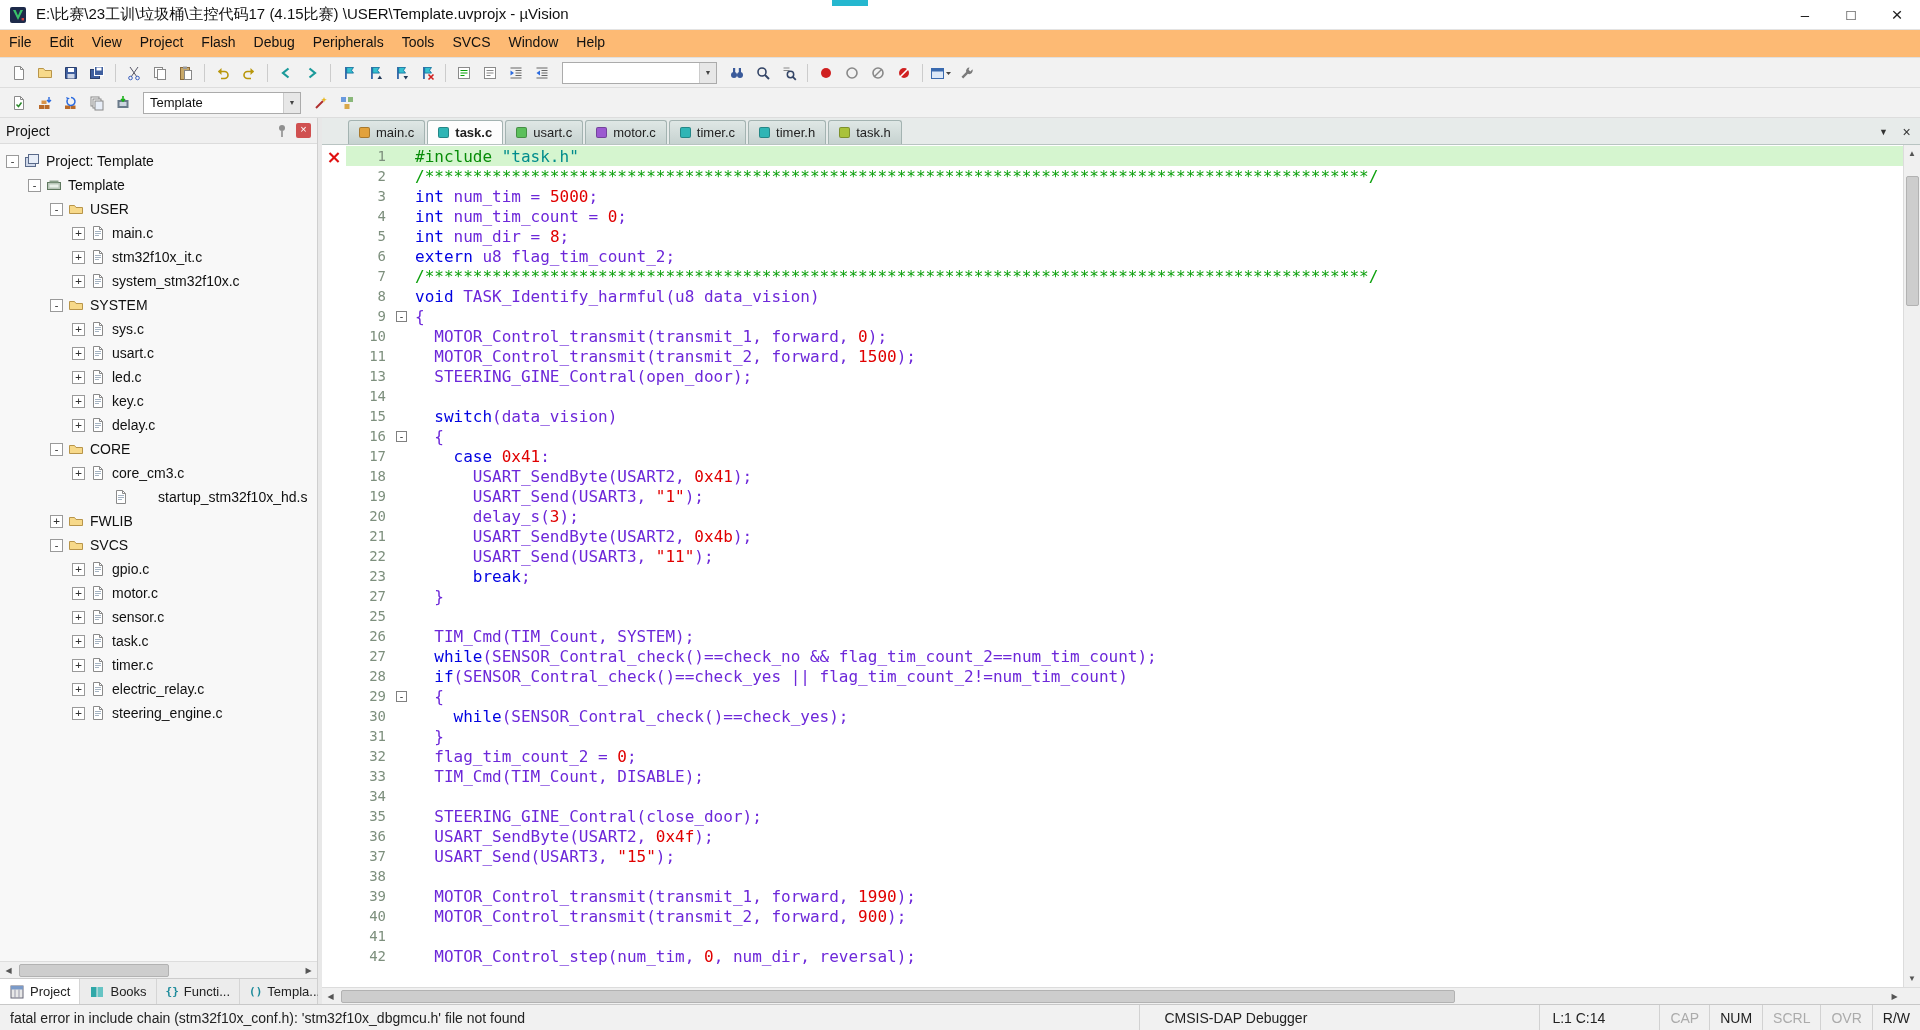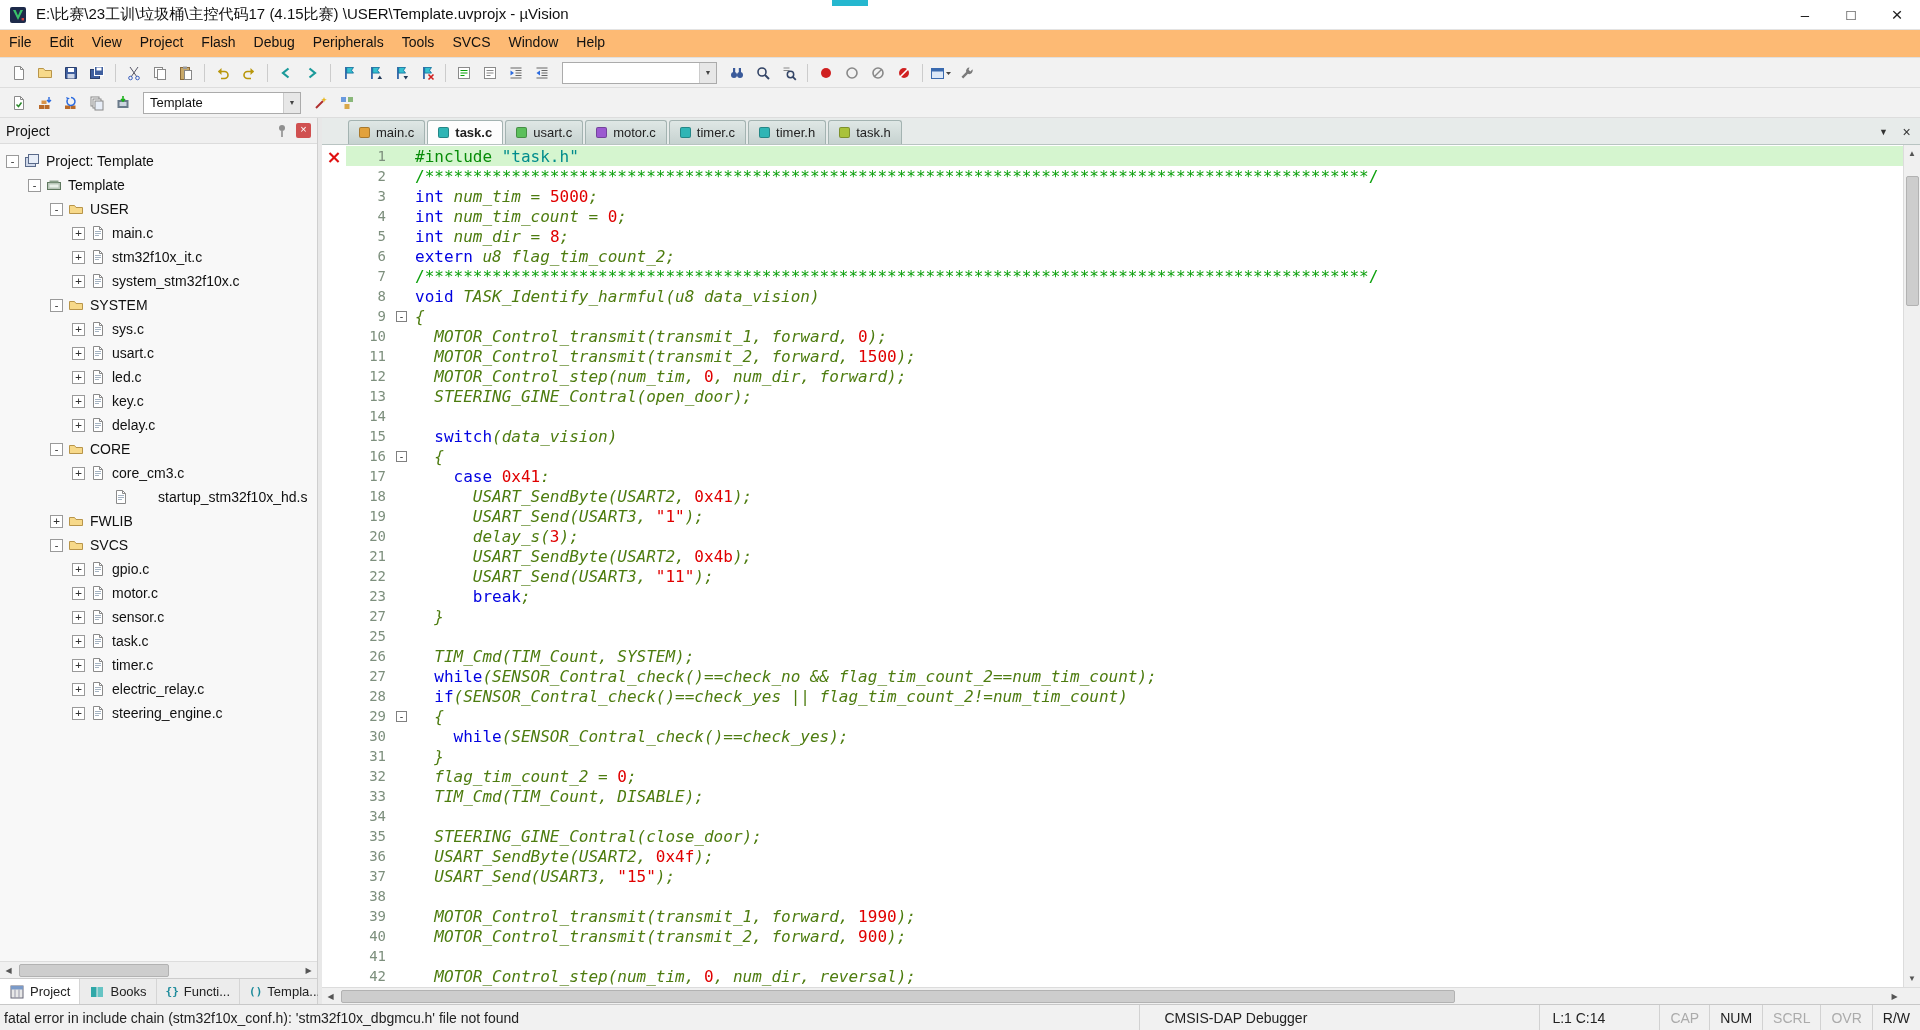--- a/index.html
+++ b/index.html
@@ -72,38 +72,38 @@
   .code-scroll { flex: 1; overflow: hidden; background: #ffffff; padding-top: 1px; }
 
   .cl { height: 20px; display: flex; align-items: center; font-family: "DejaVu Sans Mono", "Liberation Mono", monospace; font-size: 16px; white-space: pre; }
   .cl.hl { background: var(--c-line_highlight, #d5f5cf); }
   .cl-mk { width: 24px; height: 100%; flex: none; background: #ffffff; display: flex; align-items: center; justify-content: center; }
   .cl-mk.err { color: var(--c-error_marker, #e01010); font-weight: bold; font-size: 18px; font-family: "DejaVu Sans", sans-serif; }
   .cl-ln { width: 48px; flex: none; text-align: right; padding-right: 8px; color: var(--c-line_number, #7d8f7d); font-size: 14px; }
   .cl-fd { width: 15px; height: 100%; flex: none; display: flex; align-items: center; justify-content: center; }
   .fbox { width: 11px; height: 11px; border: 1px solid #808080; background: #fff; font-size: 10px; line-height: 9px; display: flex; align-items: center; justify-content: center; color: #333; font-family: "DejaVu Sans Mono", monospace; }
   .cl-tx { padding-left: 6px; }
-  .sg-p { color: #4d7c0f; font-style: italic; }
+  .sg-p { color: #6d28d9; }
   .sg-k { color: var(--c-keyword, #0202e0); }
   .sg-n { color: var(--c-number, #e00000); }
   .sg-s { color: var(--c-string, #e00000); }
   .sg-c { color: var(--c-comment, #0ca00c); }
   .sg-d { color: var(--c-directive, #078c07); }
   .sg-i { color: var(--c-include_string, #008c8c); }
 
   .vscroll { width: 17px; flex: none; background: #f0f0f0; border-left: 1px solid #dcdcdc; display: flex; flex-direction: column; align-items: center; }
   .vthumb { width: 13px; height: 130px; margin-top: 14px; background: #cdcdcd; border: 1px solid #b2b2b2; border-radius: 2px; flex: none; }
   .vfill { flex: 1; }
 
   .editor-hscroll { height: 17px; flex: none; background: #f0f0f0; border-top: 1px solid #dcdcdc; display: flex; align-items: center; }
   .corner { width: 17px; height: 17px; flex: none; background: #f0f0f0; }
 
   
   .statusbar { height: 26px; flex: none; background: #f1f1f1; border-top: 1px solid #c8c8c8; display: flex; align-items: stretch; font-size: 14px; color: #222; }
-  .sb-msg { flex: 1; display: flex; align-items: center; padding: 0 4px; white-space: nowrap; overflow: hidden; }
+  .sb-msg { flex: 1; display: flex; align-items: center; padding: 0 10px; white-space: nowrap; overflow: hidden; }
   .sb-sec { border-left: 1px solid #d2d2d2; display: flex; align-items: center; padding: 0 12px; white-space: nowrap; }
   .sb-debugger { width: 400px; padding-left: 24px; }
   .sb-pos { width: 120px; }
   .sb-flag { justify-content: center; color: #ababab; padding: 0 10px; }
   .sb-flag.active { color: #222; }
 </style>
 </head>
 <body>
 
 <div class="window" data-name="uvision-window">
@@ -807,21 +807,20 @@
             <div class="cl" data-name="code-line"><span class="cl-mk" data-name="gutter-margin"></span><span class="cl-ln" data-name="line-number">2</span><span class="cl-fd" data-name="fold-margin"></span><span class="cl-tx" data-name="code-text"><span class="sg-c">/**************************************************************************************************/</span></span></div>
             <div class="cl" data-name="code-line"><span class="cl-mk" data-name="gutter-margin"></span><span class="cl-ln" data-name="line-number">3</span><span class="cl-fd" data-name="fold-margin"></span><span class="cl-tx" data-name="code-text"><span class="sg-k">int</span><span class="sg-p"> num_tim = </span><span class="sg-n">5000</span><span class="sg-p">;</span></span></div>
             <div class="cl" data-name="code-line"><span class="cl-mk" data-name="gutter-margin"></span><span class="cl-ln" data-name="line-number">4</span><span class="cl-fd" data-name="fold-margin"></span><span class="cl-tx" data-name="code-text"><span class="sg-k">int</span><span class="sg-p"> num_tim_count = </span><span class="sg-n">0</span><span class="sg-p">;</span></span></div>
             <div class="cl" data-name="code-line"><span class="cl-mk" data-name="gutter-margin"></span><span class="cl-ln" data-name="line-number">5</span><span class="cl-fd" data-name="fold-margin"></span><span class="cl-tx" data-name="code-text"><span class="sg-k">int</span><span class="sg-p"> num_dir = </span><span class="sg-n">8</span><span class="sg-p">;</span></span></div>
             <div class="cl" data-name="code-line"><span class="cl-mk" data-name="gutter-margin"></span><span class="cl-ln" data-name="line-number">6</span><span class="cl-fd" data-name="fold-margin"></span><span class="cl-tx" data-name="code-text"><span class="sg-k">extern</span><span class="sg-p"> u8 flag_tim_count_2;</span></span></div>
             <div class="cl" data-name="code-line"><span class="cl-mk" data-name="gutter-margin"></span><span class="cl-ln" data-name="line-number">7</span><span class="cl-fd" data-name="fold-margin"></span><span class="cl-tx" data-name="code-text"><span class="sg-c">/**************************************************************************************************/</span></span></div>
             <div class="cl" data-name="code-line"><span class="cl-mk" data-name="gutter-margin"></span><span class="cl-ln" data-name="line-number">8</span><span class="cl-fd" data-name="fold-margin"></span><span class="cl-tx" data-name="code-text"><span class="sg-k">void</span><span class="sg-p"> TASK_Identify_harmful(u8 data_vision)</span></span></div>
             <div class="cl" data-name="code-line"><span class="cl-mk" data-name="gutter-margin"></span><span class="cl-ln" data-name="line-number">9</span><span class="cl-fd" data-name="fold-toggle"><span class="fbox">-</span></span><span class="cl-tx" data-name="code-text"><span class="sg-p">{</span></span></div>
             <div class="cl" data-name="code-line"><span class="cl-mk" data-name="gutter-margin"></span><span class="cl-ln" data-name="line-number">10</span><span class="cl-fd" data-name="fold-margin"></span><span class="cl-tx" data-name="code-text"><span class="sg-p">  MOTOR_Control_transmit(transmit_1, forward, </span><span class="sg-n">0</span><span class="sg-p">);</span></span></div>
             <div class="cl" data-name="code-line"><span class="cl-mk" data-name="gutter-margin"></span><span class="cl-ln" data-name="line-number">11</span><span class="cl-fd" data-name="fold-margin"></span><span class="cl-tx" data-name="code-text"><span class="sg-p">  MOTOR_Control_transmit(transmit_2, forward, </span><span class="sg-n">1500</span><span class="sg-p">);</span></span></div>
-            <div class="cl" data-name="code-line"><span class="cl-mk" data-name="gutter-margin"></span><span class="cl-ln" data-name="line-number">12</span><span class="cl-fd" data-name="fold-margin"></span><span class="cl-tx" data-name="code-text"><span class="sg-p">  MOTOR_Control_step(num_tim, </span><span class="sg-n">0</span><span class="sg-p">, num_dir, forward);</span></span></div>
             <div class="cl" data-name="code-line"><span class="cl-mk" data-name="gutter-margin"></span><span class="cl-ln" data-name="line-number">13</span><span class="cl-fd" data-name="fold-margin"></span><span class="cl-tx" data-name="code-text"><span class="sg-p">  STEERING_GINE_Contral(open_door);</span></span></div>
             <div class="cl" data-name="code-line"><span class="cl-mk" data-name="gutter-margin"></span><span class="cl-ln" data-name="line-number">14</span><span class="cl-fd" data-name="fold-margin"></span><span class="cl-tx" data-name="code-text"></span></div>
             <div class="cl" data-name="code-line"><span class="cl-mk" data-name="gutter-margin"></span><span class="cl-ln" data-name="line-number">15</span><span class="cl-fd" data-name="fold-margin"></span><span class="cl-tx" data-name="code-text"><span class="sg-p">  </span><span class="sg-k">switch</span><span class="sg-p">(data_vision)</span></span></div>
             <div class="cl" data-name="code-line"><span class="cl-mk" data-name="gutter-margin"></span><span class="cl-ln" data-name="line-number">16</span><span class="cl-fd" data-name="fold-toggle"><span class="fbox">-</span></span><span class="cl-tx" data-name="code-text"><span class="sg-p">  {</span></span></div>
             <div class="cl" data-name="code-line"><span class="cl-mk" data-name="gutter-margin"></span><span class="cl-ln" data-name="line-number">17</span><span class="cl-fd" data-name="fold-margin"></span><span class="cl-tx" data-name="code-text"><span class="sg-p">    </span><span class="sg-k">case</span><span class="sg-p"> </span><span class="sg-n">0x41</span><span class="sg-p">:</span></span></div>
             <div class="cl" data-name="code-line"><span class="cl-mk" data-name="gutter-margin"></span><span class="cl-ln" data-name="line-number">18</span><span class="cl-fd" data-name="fold-margin"></span><span class="cl-tx" data-name="code-text"><span class="sg-p">      USART_SendByte(USART2, </span><span class="sg-n">0x41</span><span class="sg-p">);</span></span></div>
             <div class="cl" data-name="code-line"><span class="cl-mk" data-name="gutter-margin"></span><span class="cl-ln" data-name="line-number">19</span><span class="cl-fd" data-name="fold-margin"></span><span class="cl-tx" data-name="code-text"><span class="sg-p">      USART_Send(USART3, </span><span class="sg-s">"1"</span><span class="sg-p">);</span></span></div>
             <div class="cl" data-name="code-line"><span class="cl-mk" data-name="gutter-margin"></span><span class="cl-ln" data-name="line-number">20</span><span class="cl-fd" data-name="fold-margin"></span><span class="cl-tx" data-name="code-text"><span class="sg-p">      delay_s(</span><span class="sg-n">3</span><span class="sg-p">);</span></span></div>
             <div class="cl" data-name="code-line"><span class="cl-mk" data-name="gutter-margin"></span><span class="cl-ln" data-name="line-number">21</span><span class="cl-fd" data-name="fold-margin"></span><span class="cl-tx" data-name="code-text"><span class="sg-p">      USART_SendByte(USART2, </span><span class="sg-n">0x4b</span><span class="sg-p">);</span></span></div>
             <div class="cl" data-name="code-line"><span class="cl-mk" data-name="gutter-margin"></span><span class="cl-ln" data-name="line-number">22</span><span class="cl-fd" data-name="fold-margin"></span><span class="cl-tx" data-name="code-text"><span class="sg-p">      USART_Send(USART3, </span><span class="sg-s">"11"</span><span class="sg-p">);</span></span></div>

